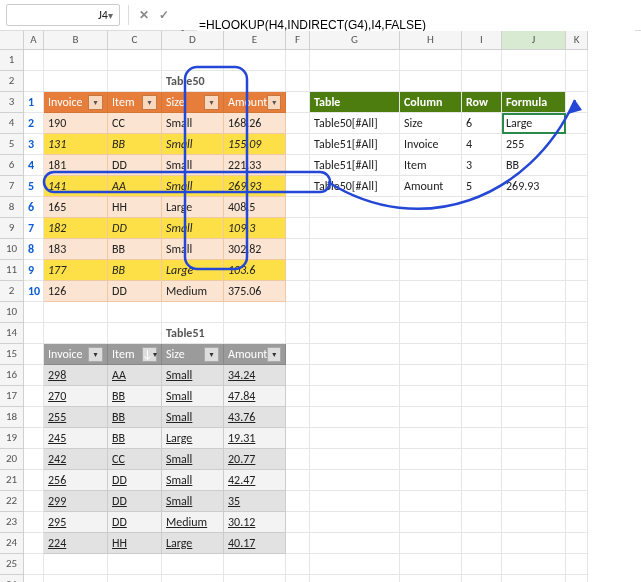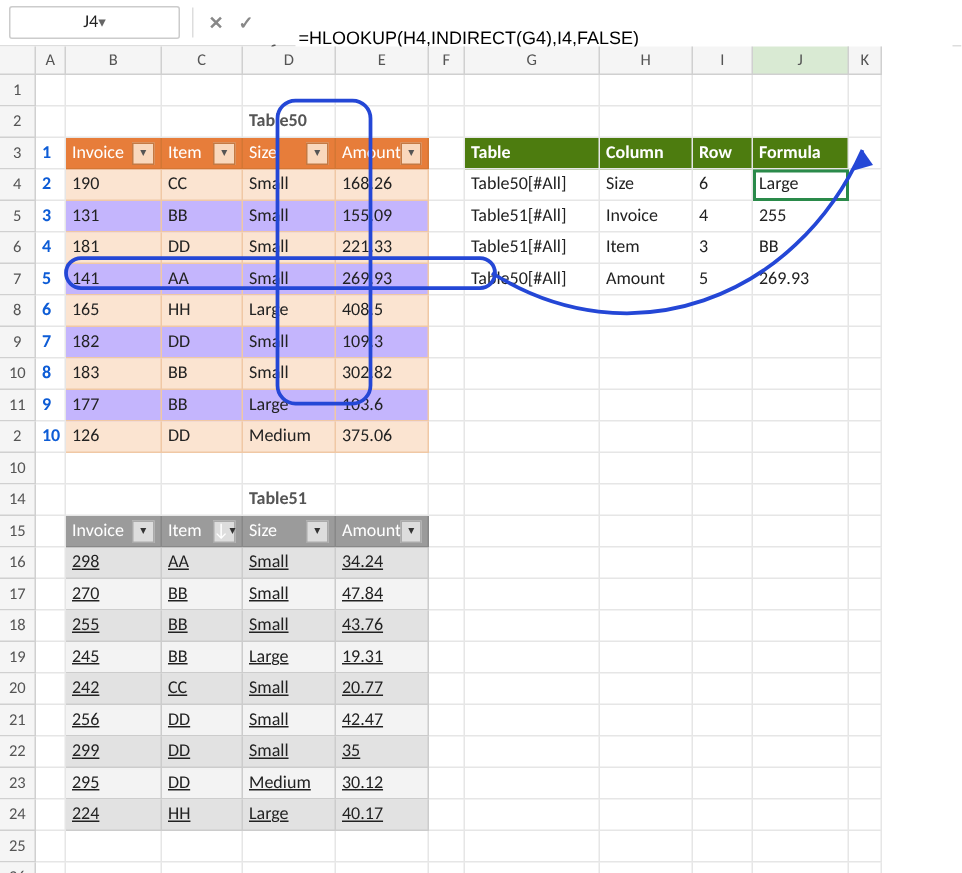--- a/index.html
+++ b/index.html
@@ -1,32 +1,32 @@
 <!DOCTYPE html>
 <html><head>
 <meta charset="utf-8">
 <style>
   body { margin:0; font-family:Calibri, Arial, sans-serif; font-size:12px; color:#222; background:#fff; width:641px; }
   .fbar { display:flex; align-items:center; gap:6px; padding:4px 6px; border-bottom:1px solid #ddd; height:22px; }
-  .namebox { width:100px; border:1px solid #ccc; height:20px; display:flex; align-items:center; padding:0 6px; justify-content:center; border-radius:2px;}
+  .namebox { width:100px; border:1px solid #ccc; height:20px; display:flex; align-items:center; padding:0 6px; justify-content:flex-end; border-radius:2px;}
   .namebox .dd::after{content:"▾"; color:#666; font-size:10px;}
   .sep{width:1px;height:20px;background:#ddd;margin:0 2px;}
   .ic{width:14px;height:14px;display:flex;align-items:center;justify-content:center;color:#888;font-weight:bold;}
   .fx{font-style:italic;font-size:12px;color:#555;margin-top:40px;}
   .fin{flex:1;border:none;outline:none;font-size:12px;margin-top:20px;}
   .grid{display:grid;grid-template-columns:24px 20px 64px 54px 62px 62px 24px 90px 62px 40px 64px 22px;}
   .hdr{background:#f5f5f5;border:1px solid #d0d0d0;border-top:none;border-left:none;text-align:center;color:#555;height:18px;line-height:18px;font-size:11px;}
   .rh{background:#f5f5f5;border:1px solid #d0d0d0;border-top:none;border-left:none;text-align:center;color:#555;height:20px;line-height:20px;font-size:11px;}
   .cell{border-right:1px solid #e6e6e6;border-bottom:1px solid #e6e6e6;height:20px;line-height:20px;padding:0 4px;overflow:hidden;white-space:nowrap;}
   .corner{background:#f5f5f5;border-right:1px solid #d0d0d0;border-bottom:1px solid #d0d0d0;}
   .th{background:#e77d3a;color:#fff;display:flex;align-items:center;justify-content:space-between;padding:0 4px;border-right:1px solid #d47734;border-bottom:1px solid #d47734;}
   .th .ddw{background:#f9d8bd;width:13px;height:13px;display:flex;align-items:center;justify-content:center;border:1px solid #c47943;}
   .th .ddw::after{content:"▾";font-size:8px;color:#555;}
   .trw{background:#fbe4d1;}
-  .tra{background:#c4b5fd;}
+  .tra{background:#fde047;font-style:italic;}
   .tcell{border-right:1px solid #f0c8a5;border-bottom:1px solid #f0c8a5;}
   .th2{background:#9b9b9b;color:#fff;display:flex;align-items:center;justify-content:space-between;padding:0 4px;border-right:1px solid #888;border-bottom:1px solid #888;}
   .th2 .ddw{background:#ddd;width:13px;height:13px;display:flex;align-items:center;justify-content:center;border:1px solid #aaa;}
   .th2 .ddw::after{content:"▾";font-size:8px;color:#333;}
   .trw2{background:#e2e2e2;}
   .tra2{background:#f3f3f3;}
   .tcell2{border-right:1px solid #ccc;border-bottom:1px solid #ccc;text-decoration:underline;}
   .rightH{background:#4d7c0f;color:#fff;padding:0 4px;font-weight:bold;}
   .numA{color:#0d5cd6;font-weight:bold;}
   .bold{font-weight:bold;color:#555;}

